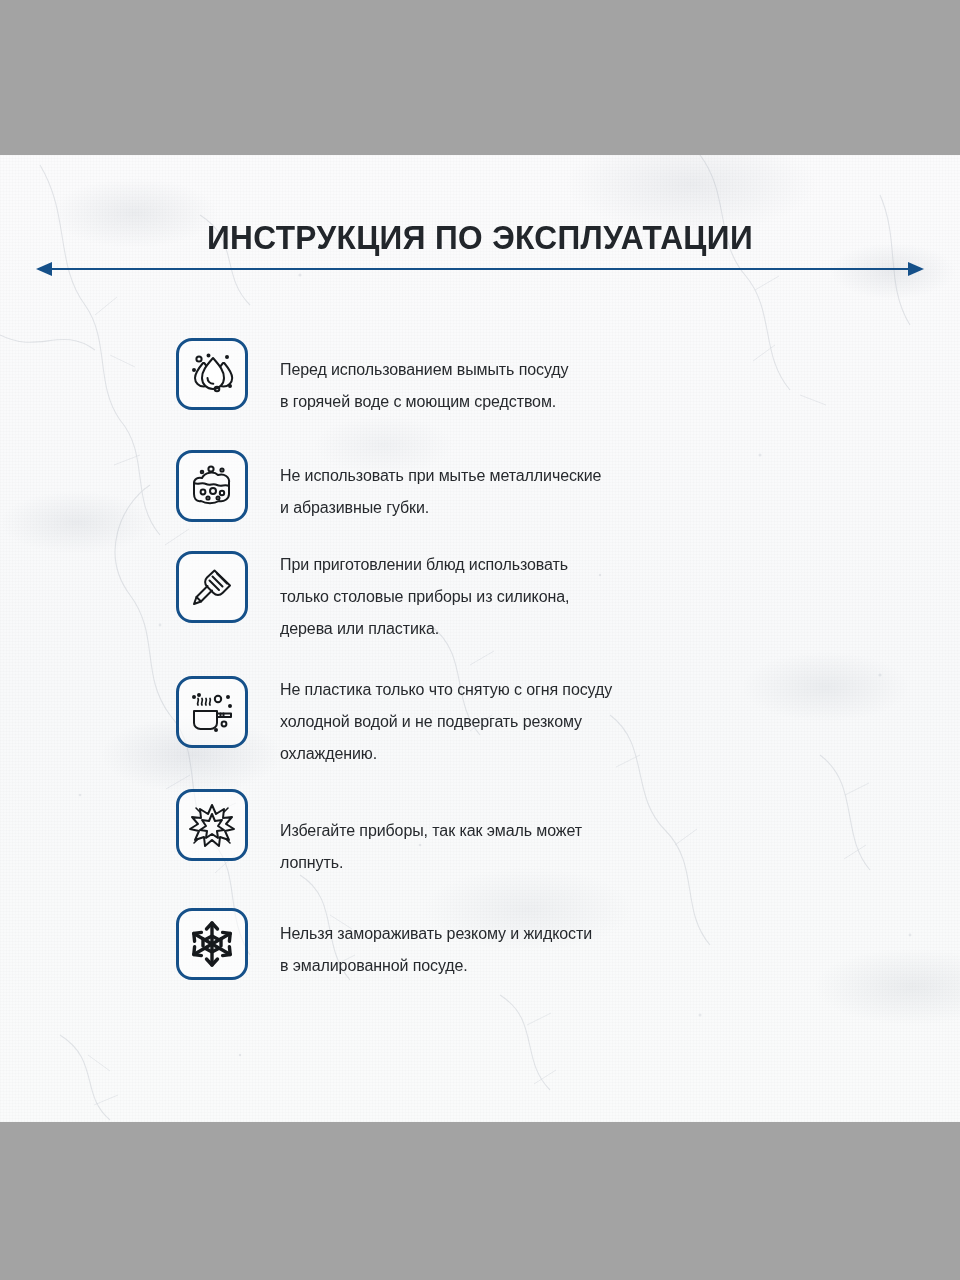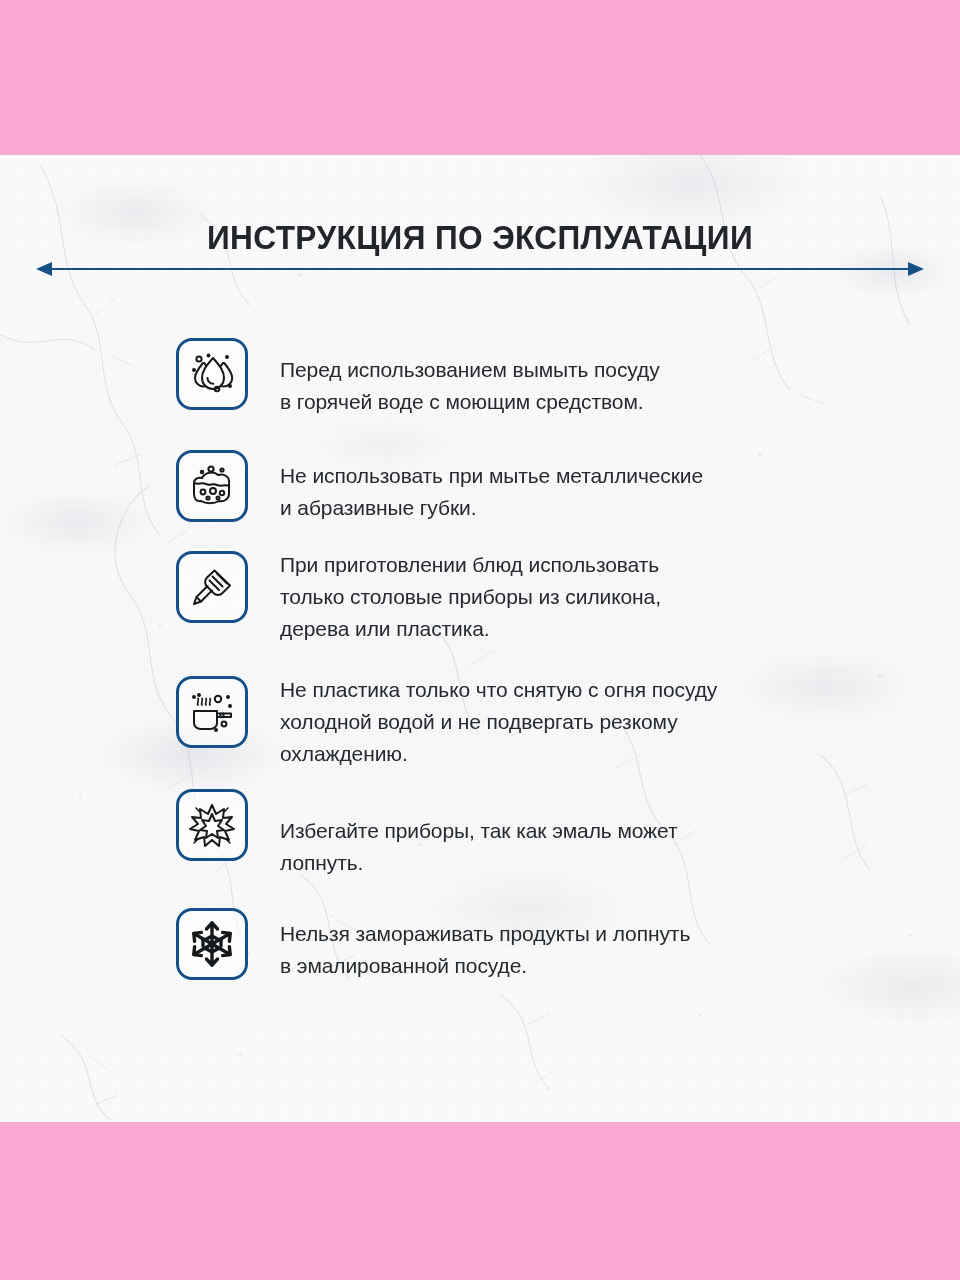--- a/index.html
+++ b/index.html
@@ -2,21 +2,21 @@
 <html><head>
 <meta charset="utf-8">
 <style>
   html,body{margin:0;padding:0;}
   body{
     width:960px;height:1280px;
     background:#ffffff;
     font-family:"Liberation Sans","DejaVu Sans",sans-serif;
     overflow:hidden;
   }
-  .page{position:relative;width:960px;height:1280px;background:#f9a8d4;}
+  .page{position:relative;width:960px;height:1280px;background:#a3a3a3;}
 
   
   .marble{
     position:absolute;left:0;top:155px;width:960px;height:967px;
     background:
       radial-gradient(ellipse 120px 50px at 14% 6%, rgba(160,168,178,.17), rgba(0,0,0,0) 70%),
       radial-gradient(ellipse 180px 70px at 72% 3%, rgba(150,158,170,.15), rgba(0,0,0,0) 70%),
       radial-gradient(ellipse 90px 40px at 93% 12%, rgba(155,163,175,.18), rgba(0,0,0,0) 70%),
       radial-gradient(ellipse 110px 45px at 8% 38%, rgba(158,166,178,.16), rgba(0,0,0,0) 70%),
       radial-gradient(ellipse 130px 55px at 20% 62%, rgba(150,158,172,.18), rgba(0,0,0,0) 70%),
@@ -51,21 +51,21 @@
   .row{position:absolute;left:176px;display:flex;align-items:flex-start;}
   .iconbox{
     width:72px;height:72px;flex:0 0 72px;
     border:3px solid #155089;border-radius:16px;
     background:rgba(255,255,255,.55);
     display:flex;align-items:center;justify-content:center;
     box-sizing:border-box;
   }
   .txt{
     margin-left:32px;
-    font-size:21px;line-height:32px;color:#26292d;
+    font-size:16px;line-height:32px;color:#26292d;
     font-family:"Liberation Sans","DejaVu Sans",sans-serif;
     white-space:pre-line;
     letter-spacing:-.1px;
   }
   .r0{top:338px;} .r1{top:450px;} .r2{top:551px;}
   .r3{top:676px;} .r4{top:789px;} .r5{top:908px;}
   .r0 .txt{margin-top:16px;}
   .r1 .txt{margin-top:10px;}
   .r2 .txt{margin-top:-2px;}
   .r3 .txt{margin-top:-2px;}
@@ -246,18 +246,18 @@
             <path d="M7.8 15.5 L8.6 23.2 M7.8 15.5 L15.4 14.4"></path>
             <path d="M44.2 36.5 L43.4 28.8 M44.2 36.5 L36.6 37.6"></path>
             <path d="M7.8 36.5 L8.6 28.8 M7.8 36.5 L15.4 37.6"></path>
             <path d="M44.2 15.5 L43.4 23.2 M44.2 15.5 L36.6 14.4"></path>
             <path d="M26 18 L19.5 21.5 M26 18 L32.5 21.5"></path>
             <path d="M26 34 L19.5 30.5 M26 34 L32.5 30.5"></path>
             <path d="M17 21 L17 28 M35 21 L35 28"></path>
           </g>
         </svg>
       </div>
-      <div class="txt">Нельзя замораживать продукты и лопнуть
+      <div class="txt">Нельзя замораживать резкому и жидкости
 в эмалированной посуде.</div>
     </div>
 
   </div>
 </div>
 
 </body></html>

